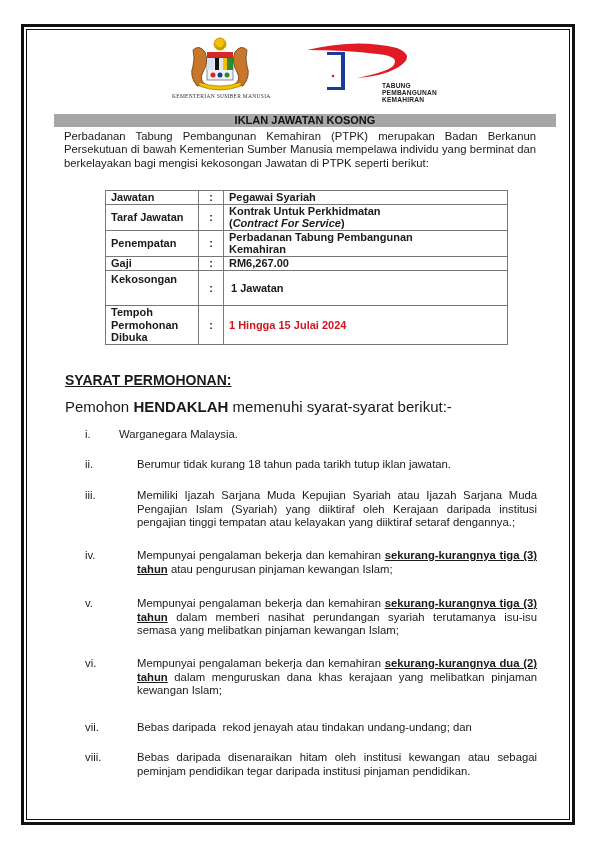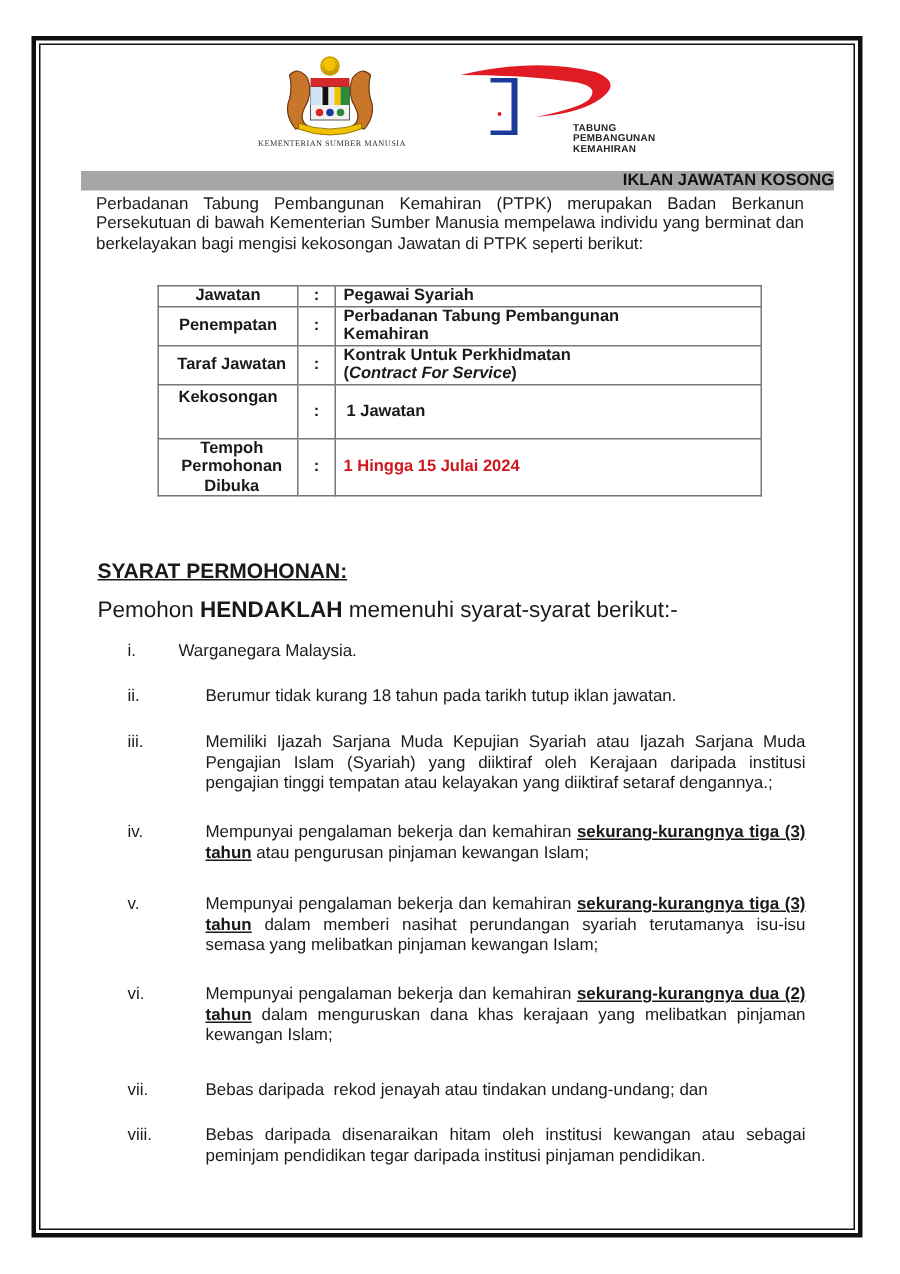--- a/index.html
+++ b/index.html
@@ -14,30 +14,30 @@
   .logos { position: absolute; left: 0; top: 36px; width: 600px; height: 64px; }
   .kem-logo { position: absolute; left: 172px; top: 0; width: 96px; height: 64px; text-align: center; }
   .kem-logo svg { display: block; margin: 0 auto; }
   .kem-caption { font-family: "Liberation Serif", serif; font-size: 5.5px; letter-spacing: 0.3px;
                  color: #333; margin-top: 1px; white-space: nowrap; }
   .ptpk-logo { position: absolute; left: 305px; top: 6px; width: 120px; height: 60px; }
   .ptpk-text { position: absolute; left: 77px; top: 40px; font-size: 6.6px; font-weight: bold;
                line-height: 7px; color: #222; letter-spacing: 0.2px; }
 
   .title-bar { position: absolute; left: 54px; top: 114px; width: 502px; height: 13px;
-               background: #a6a6a6; text-align: right; font-weight: bold; font-size: 11px;
+               background: #a6a6a6; text-align: center; font-weight: bold; font-size: 11px;
                line-height: 13px; color: #111; }
 
   .intro { position: absolute; left: 64px; top: 130px; width: 472px; font-size: 11.3px;
            line-height: 13.3px; text-align: justify; text-align-last: left; }
 
   table.info { position: absolute; left: 105px; top: 190px; width: 403px;
                border-collapse: collapse; font-size: 11px; font-weight: bold; }
   table.info td { border: 1px solid #777; padding: 0 5px; line-height: 12.6px; vertical-align: middle; }
-  table.info td.label { width: 82px; text-align: center; }
+  table.info td.label { width: 82px; }
   table.info td.colon { width: 24px; text-align: center; padding: 0; }
   .red { color: #d0161e; }
 
   .section { position: absolute; left: 65px; top: 372px; font-weight: bold; font-size: 14px;
              text-decoration: underline; }
   .lead { position: absolute; left: 65px; top: 398px; font-size: 15px; }
 
   .req { position: absolute; left: 85px; width: 452px; font-size: 11.3px; line-height: 13.7px; }
   .req .num { position: absolute; left: 0; top: 0; }
   .req .txt { margin-left: 52px; text-align: justify; text-align-last: left; }
@@ -90,30 +90,35 @@
 <div class="intro">Perbadanan Tabung Pembangunan Kemahiran (PTPK) merupakan Badan Berkanun Persekutuan di bawah Kementerian Sumber Manusia mempelawa individu yang berminat dan berkelayakan bagi mengisi kekosongan Jawatan di PTPK seperti berikut:</div>
 
 <table class="info">
   <tbody>
       <tr>
     <td class="label">Jawatan</td>
     <td class="colon">:</td>
     <td>Pegawai Syariah</td>
   </tr>
   <tr>
+    <td class="label" style="padding-right:0">Taraf Jawatan</td>
+    <td class="colon">:</td>
+    <td>
+      <span>Kontrak Untuk Perkhidmatan</span><br>(<i>Contract For Service</i>)
+    </td>
+  </tr>
+  <tr>
     <td class="label">Penempatan</td>
     <td class="colon">:</td>
     <td style="padding-right:80px">Perbadanan Tabung Pembangunan Kemahiran</td>
   </tr>
   <tr>
-    <td class="label" style="padding-right:0">Taraf Jawatan</td>
+    <td class="label">Gaji</td>
     <td class="colon">:</td>
-    <td>
-      <span>Kontrak Untuk Perkhidmatan</span><br>(<i>Contract For Service</i>)
-    </td>
+    <td>RM6,267.00</td>
   </tr>
   <tr>
     <td class="label" style="padding-top:2px;padding-bottom:20px">Kekosongan</td>
     <td class="colon">:</td>
     <td style="padding-left:7px">1 Jawatan</td>
   </tr>
   <tr>
     <td class="label" style="padding-right:0">Tempoh Permohonan Dibuka</td>
     <td class="colon">:</td>
     <td class="red">1 Hingga 15 Julai 2024</td>

